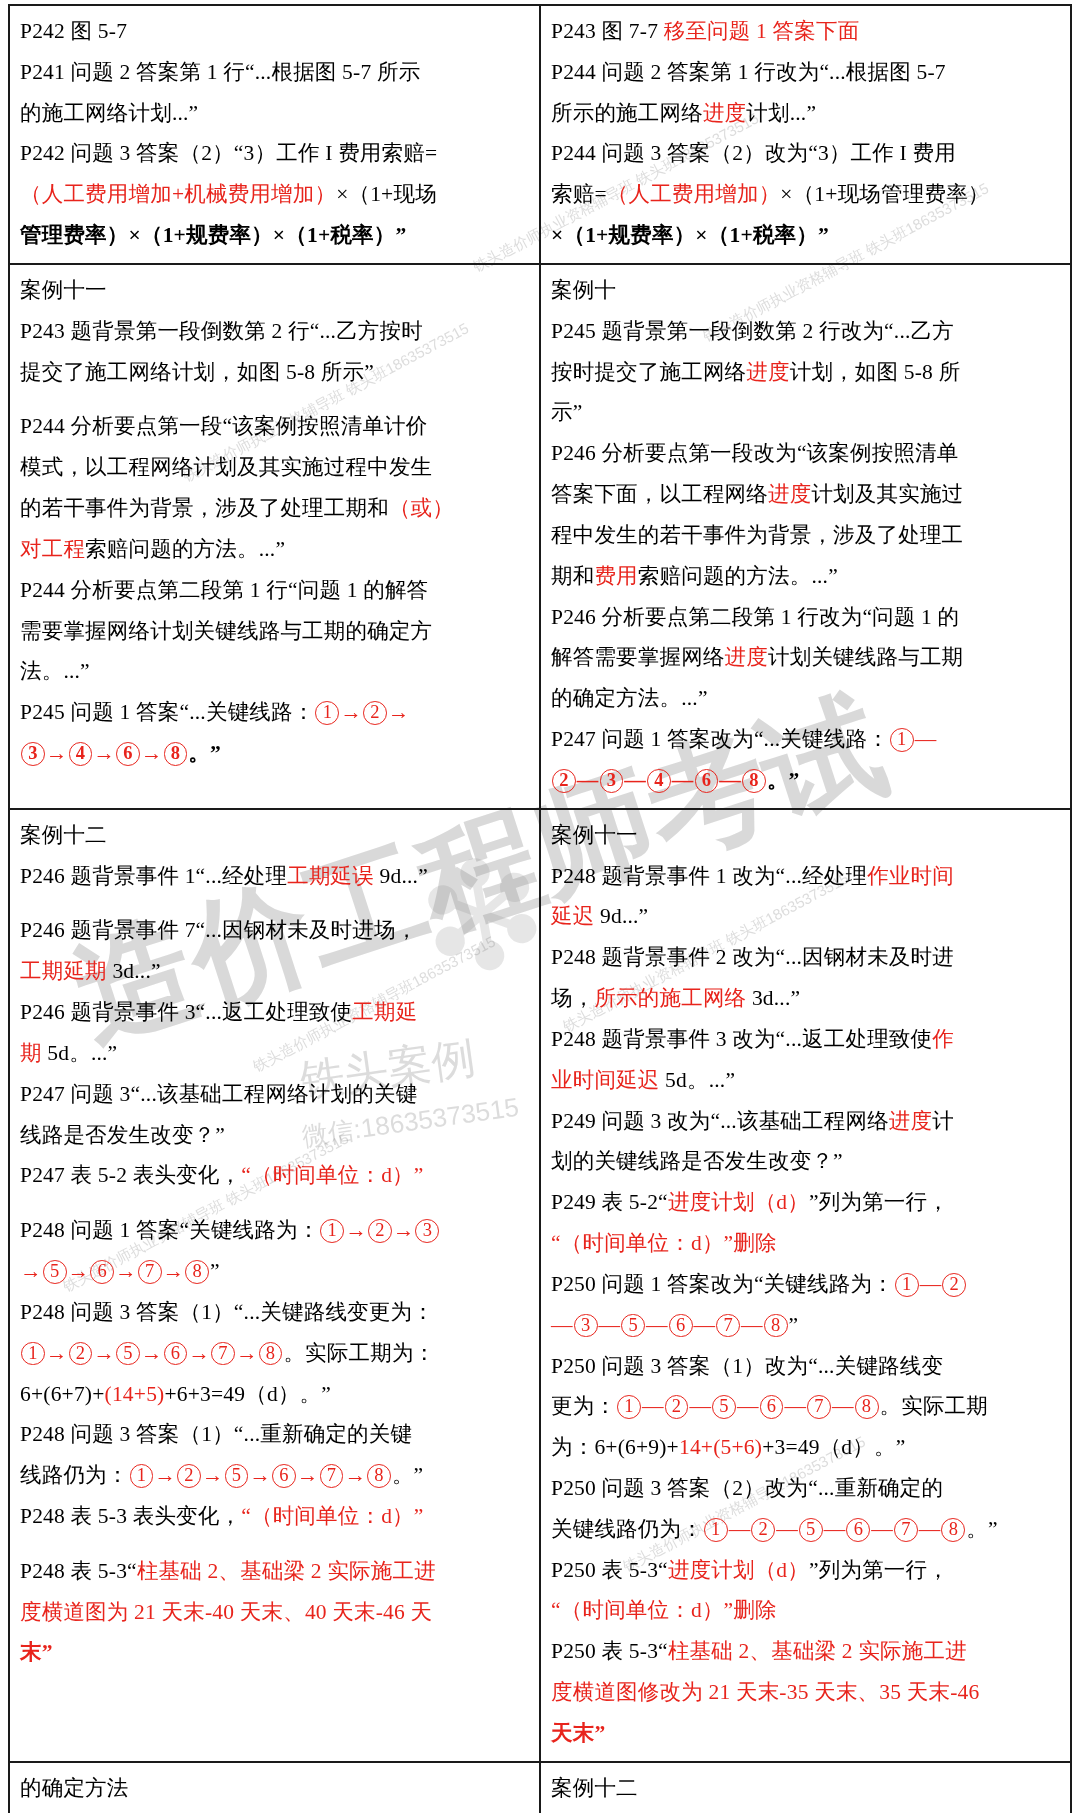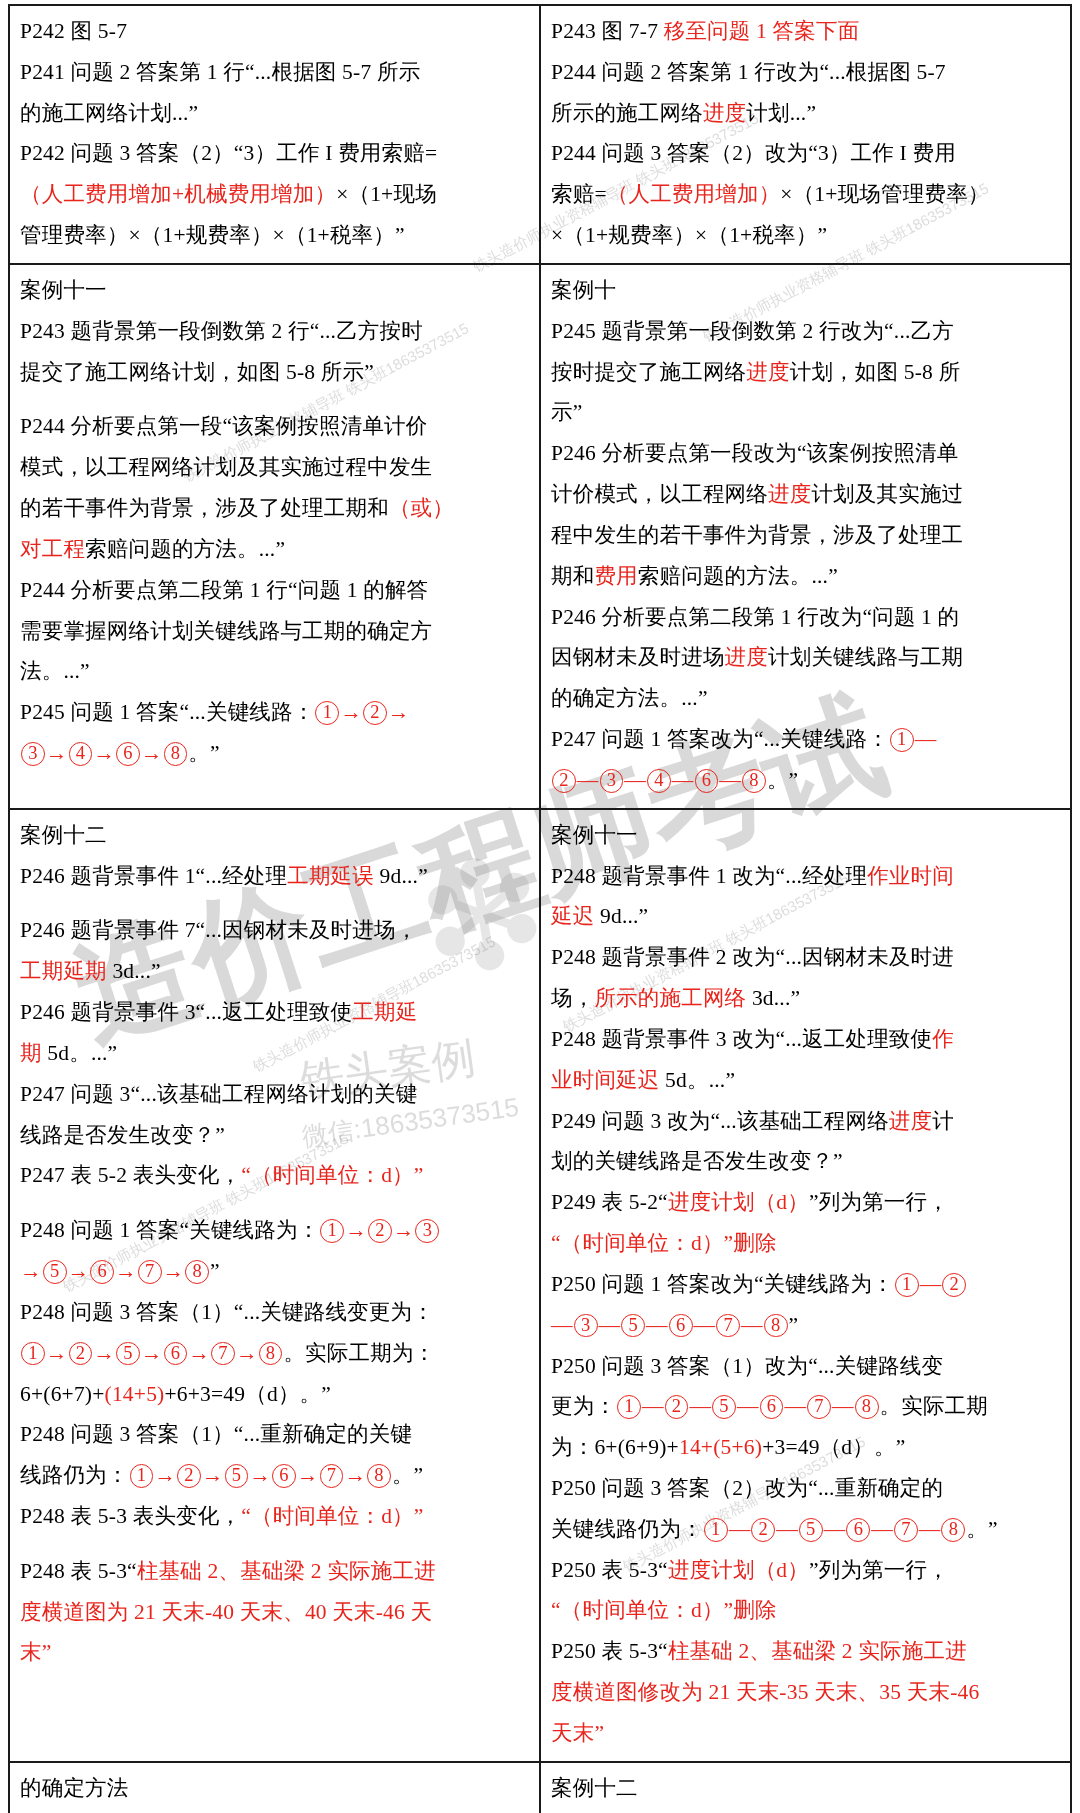--- a/index.html
+++ b/index.html
@@ -33,21 +33,21 @@
     padding: 8px 10px 10px 10px;
     width: 50%;
     font-size: 21.5px;
     line-height: 1.62;
     letter-spacing: 0.2px;
   }
   p.ln {
     margin: 0 0 6px 0;
     text-indent: 0;
   }
-  p.ln:last-child { margin-bottom: 0; }
+  p.ln:last-child { margin-bottom: 0; font-weight: bold; }
   .red { color: #e8241c; }
   .blk { color: #000; }
   .gap { height: 14px; }
   .circ {
     display: inline-block;
     border: 1.6px solid currentColor;
     border-radius: 50%;
     width: 1.18em;
     height: 1.18em;
     line-height: 1.1em;
@@ -150,25 +150,25 @@
             <p class="ln"><span class="blk">法。...”</span></p>
             <p class="ln"><span class="blk">P245 问题 1 答案“...关键线路：</span><span class="circ red">1</span><span class="red">→</span><span class="circ red">2</span><span class="red">→</span></p>
             <p class="ln"><span class="circ red">3</span><span class="red">→</span><span class="circ red">4</span><span class="red">→</span><span class="circ red">6</span><span class="red">→</span><span class="circ red">8</span><span class="blk">。”</span></p>
           </td>
           <td>
             <p class="ln"><span class="blk">案例十</span></p>
             <p class="ln"><span class="blk">P245 题背景第一段倒数第 2 行改为“...乙方</span></p>
             <p class="ln"><span class="blk">按时提交了施工网络</span><span class="red">进度</span><span class="blk">计划，如图 5-8 所</span></p>
             <p class="ln"><span class="blk">示”</span></p>
             <p class="ln"><span class="blk">P246 分析要点第一段改为“该案例按照清单</span></p>
-            <p class="ln"><span class="blk">计价模式，以工程网络</span><span class="red">进度</span><span class="blk">计划及其实施过</span></p>
+            <p class="ln"><span class="blk">答案下面，以工程网络</span><span class="red">进度</span><span class="blk">计划及其实施过</span></p>
             <p class="ln"><span class="blk">程中发生的若干事件为背景，涉及了处理工</span></p>
             <p class="ln"><span class="blk">期和</span><span class="red">费用</span><span class="blk">索赔问题的方法。...”</span></p>
             <p class="ln"><span class="blk">P246 分析要点第二段第 1 行改为“问题 1 的</span></p>
-            <p class="ln"><span class="blk">因钢材未及时进场</span><span class="red">进度</span><span class="blk">计划关键线路与工期</span></p>
+            <p class="ln"><span class="blk">解答需要掌握网络</span><span class="red">进度</span><span class="blk">计划关键线路与工期</span></p>
             <p class="ln"><span class="blk">的确定方法。...”</span></p>
             <p class="ln"><span class="blk">P247 问题 1 答案改为“...关键线路：</span><span class="circ red">1</span><span class="red">—</span></p>
             <p class="ln"><span class="circ red">2</span><span class="red">—</span><span class="circ red">3</span><span class="red">—</span><span class="circ red">4</span><span class="red">—</span><span class="circ red">6</span><span class="red">—</span><span class="circ red">8</span><span class="blk">。”</span></p>
           </td>
         </tr>
         <tr>
           <td>
             <p class="ln"><span class="blk">案例十二</span></p>
             <p class="ln"><span class="blk">P246 题背景事件 1“...经处理</span><span class="red">工期延误</span><span class="blk"> 9d...”</span></p>
             <div class="gap"></div>

